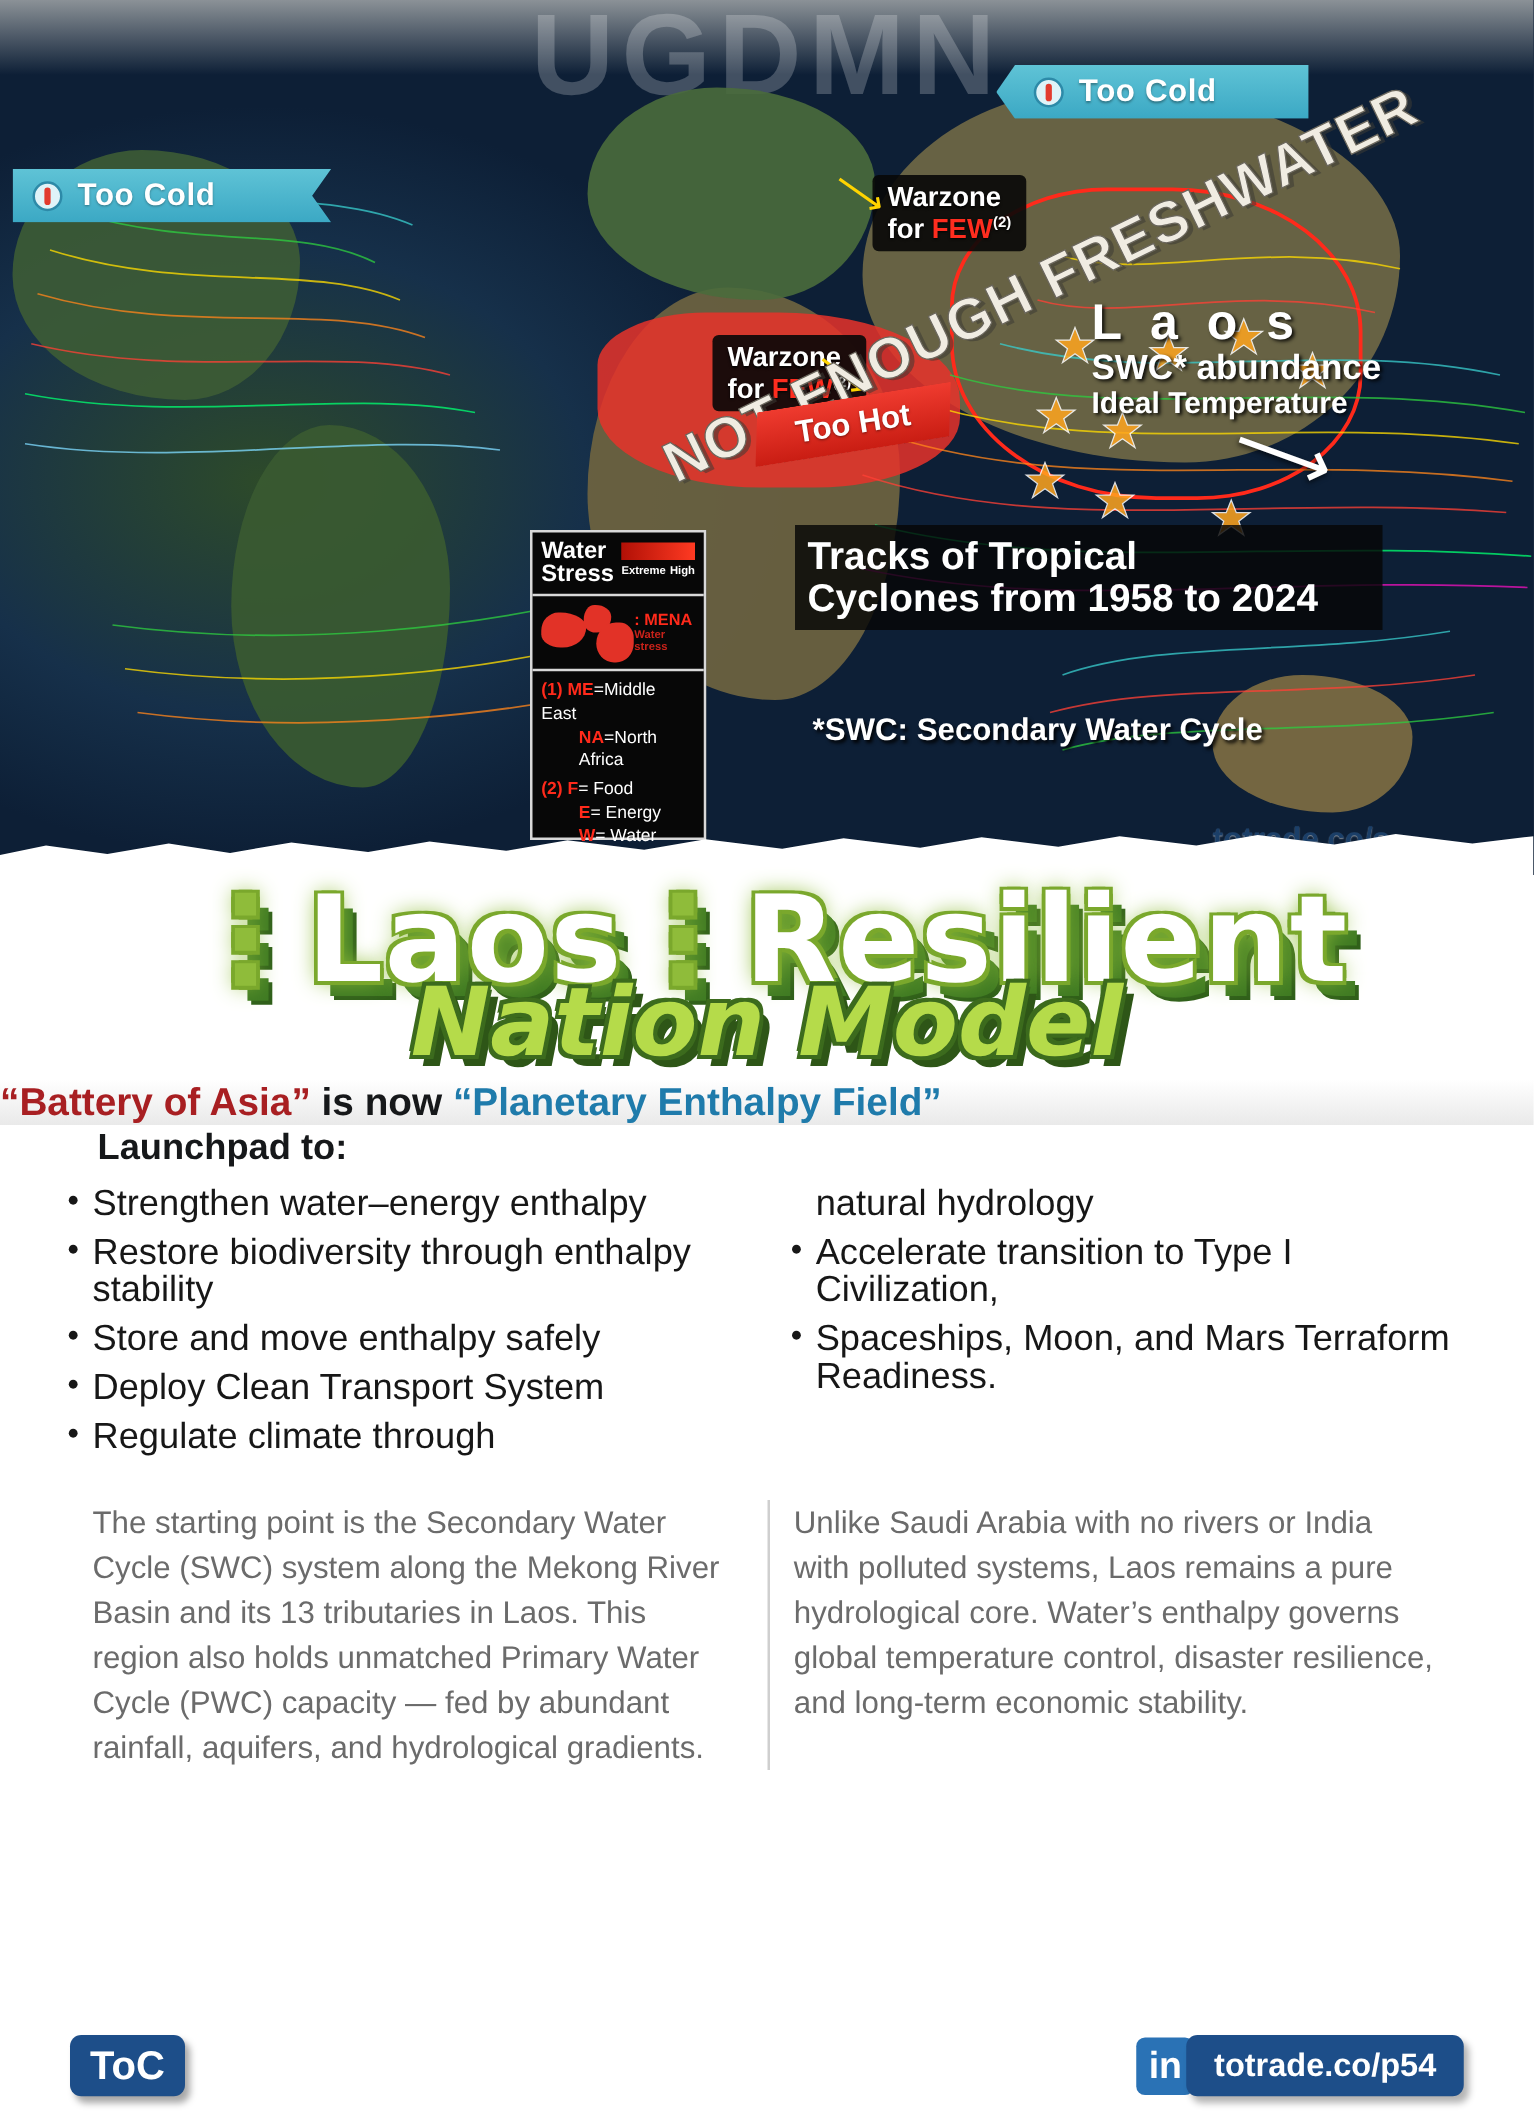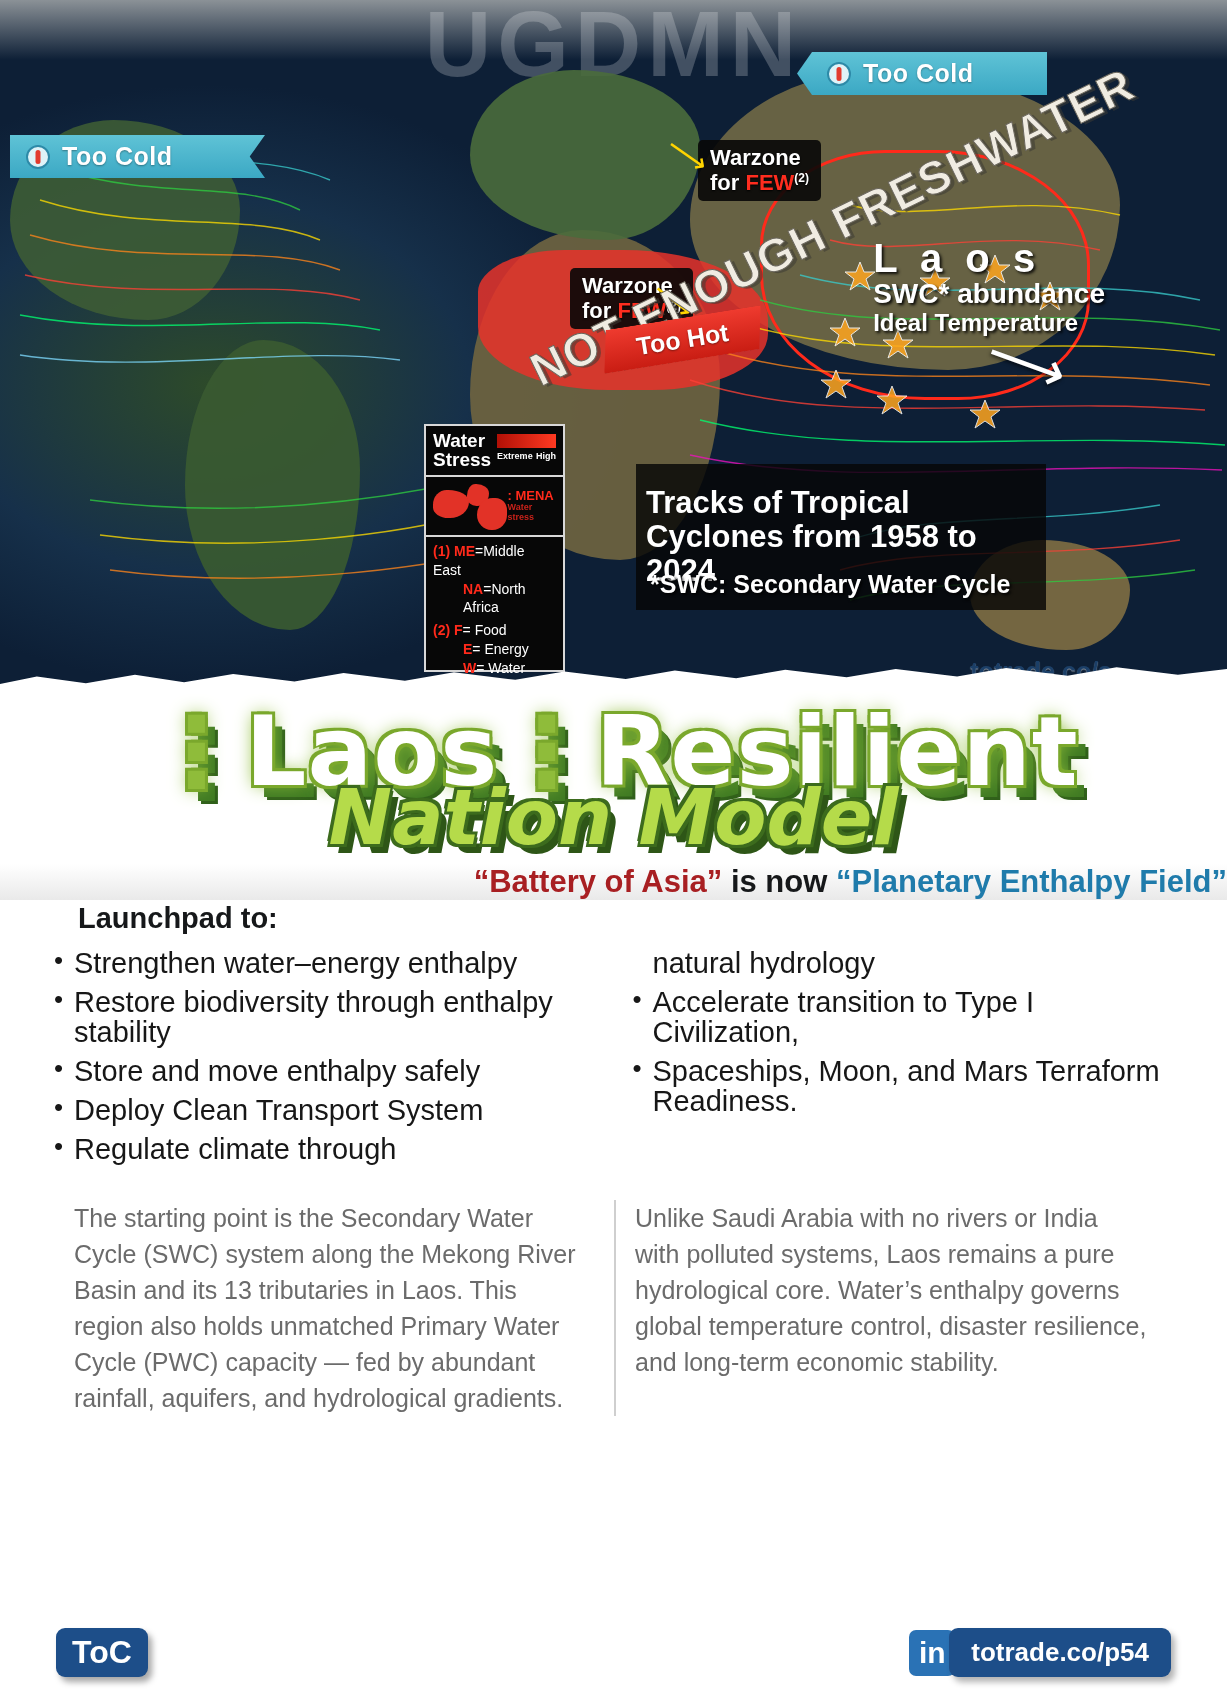--- a/index.html
+++ b/index.html
@@ -117,23 +117,23 @@
     position:absolute; background:#e23227; display:block;
     border-radius:40% 60% 55% 45% / 55% 45% 60% 40%;
   }
   .mena-lbl { font-size:13px; font-weight:bold; color:#ff2a1b; line-height:1.05; }
   .mena-lbl small { display:block; font-size:9px; color:#c8221a; }
   .legend-lines { font-size:14px; line-height:1.35; margin-top:4px; }
   .legend-lines .k { color:#ff2a1b; font-weight:bold; }
   .legend-lines .ind { padding-left:30px; }
 
   .tracks-title {
-    position:absolute; left:636px; top:420px; width:410px;
+    position:absolute; left:636px; top:420px; width:470px;
     background:rgba(6,6,6,.82); color:#fff; font-weight:bold; font-size:31px;
-    line-height:1.1; padding:22px 10px;margin-top:44px;
+    line-height:1.1; padding:8px 10px;
   }
   .swc-note {
     position:absolute; left:650px; top:570px; color:#fff; font-weight:bold;
     font-size:25px; text-shadow:2px 2px 3px rgba(0,0,0,.9);
   }
   .totrade-hero {
     position:absolute; right:115px; bottom:14px; color:#1b3f68; font-weight:bold; font-size:25px;
     text-shadow:0 1px 1px rgba(255,255,255,.5);
   }
   .torn {
@@ -157,21 +157,21 @@
   }
   .title-row1 .dots { color:#8fbc3a; -webkit-text-stroke:0; }
   .title-row2 {
     font-family:"DejaVu Sans", sans-serif; font-weight:bold; font-style:italic;
     font-size:76px; line-height:.95; color:#b5db4a; margin-top:-16px;
     text-shadow:
       -3px -3px 0 #3c6b1d, 3px -3px 0 #3c6b1d, -3px 3px 0 #3c6b1d, 3px 3px 0 #3c6b1d,
       8px 9px 0 #2e5617;
   }
   .tagline {
-    text-align:right; font-size:31px; font-weight:bold; margin-top:10px;
+    text-align:left; font-size:31px; font-weight:bold; margin-top:10px;
     background:linear-gradient(180deg,#ffffff,#e9e9e9);
   }
   .tagline .red { color:#a81f22; }
   .tagline .blk { color:#16181a; }
   .tagline .blu { color:#1f7bab; }
   .launchpad {
     font-size:29px; font-weight:bold; color:#16181a; margin:2px 0 0 78px;
   }
 
   

